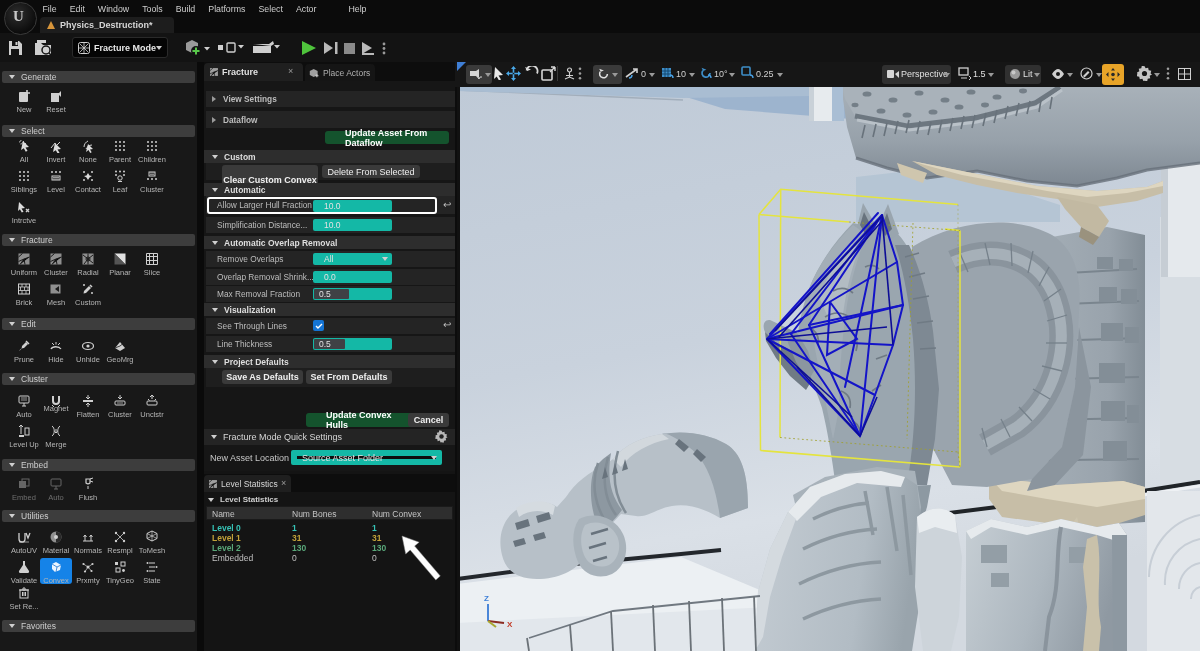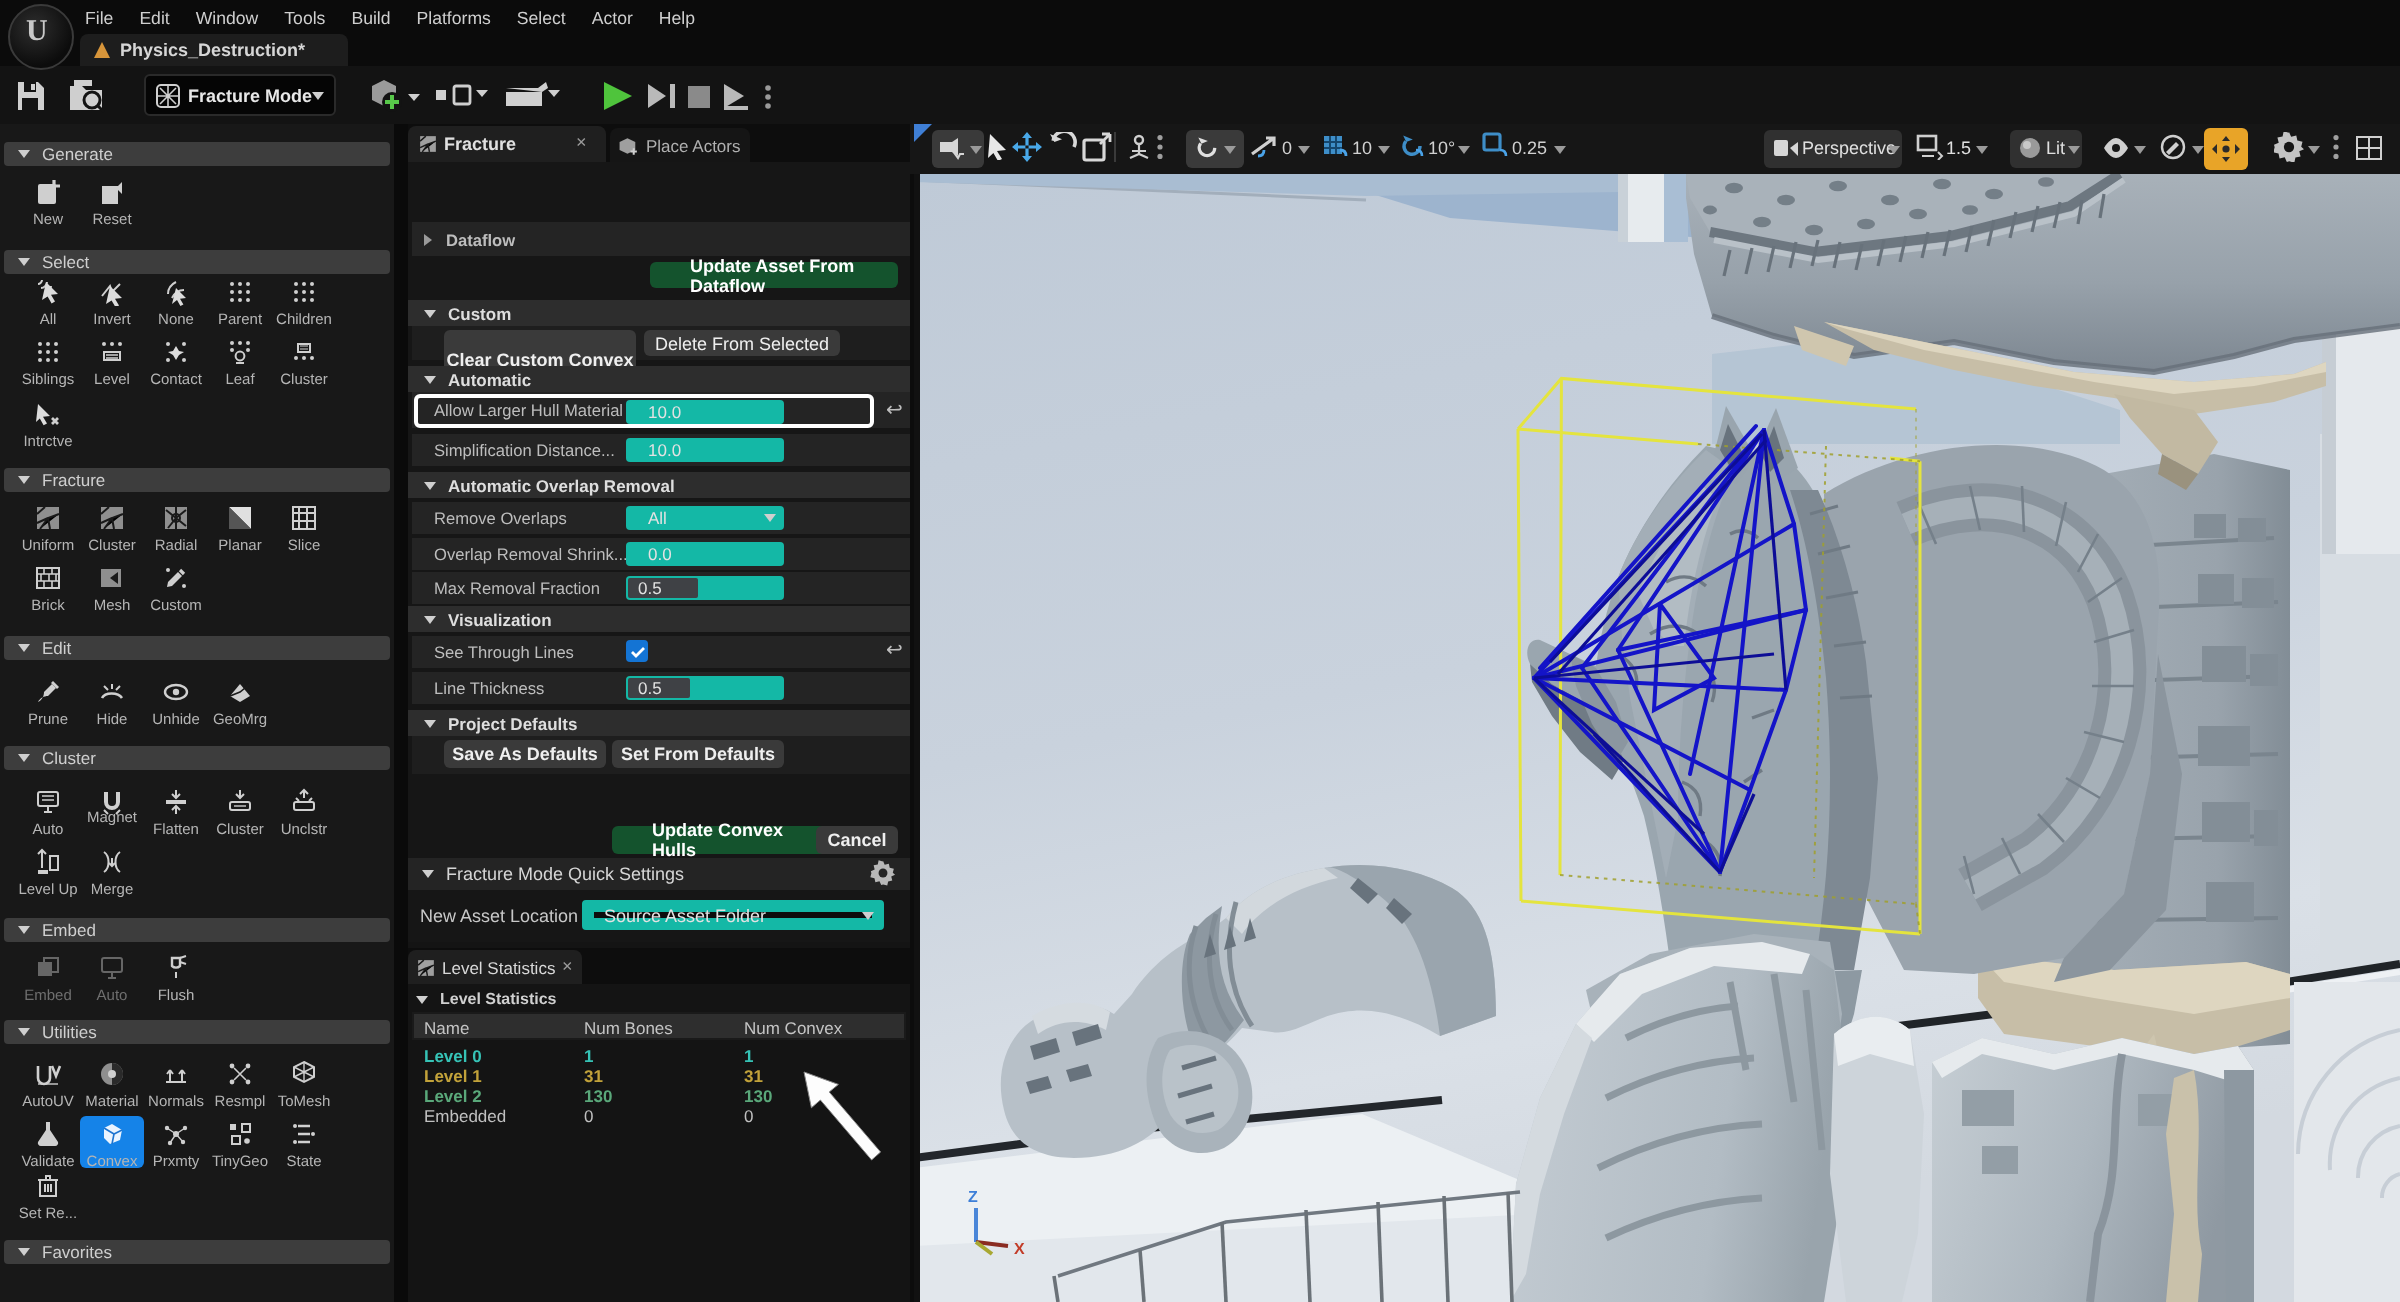--- a/index.html
+++ b/index.html
@@ -32,21 +32,21 @@
 
 <div class="row" style="left:36px;top:0;height:17px;gap:0;color:#cfcfcf;font-size:8.8px;">
 <span style="padding:0 6.5px;">File</span>
       <span style="padding:0 6.5px;">Edit</span>
       <span style="padding:0 6.5px;">Window</span>
       <span style="padding:0 6.5px;">Tools</span>
       <span style="padding:0 6.5px;">Build</span>
       <span style="padding:0 6.5px;">Platforms</span>
       <span style="padding:0 6.5px;">Select</span>
       <span style="padding:0 6.5px;">Actor</span>
-      <span style="padding:0 6.5px;">Help</span>
+      <span style="padding:0 6.5px;margin-left:19px;">Help</span>
 </div>
 
 <div class="abs" style="left:40px;top:17px;width:134px;height:16px;background:#1d1d1d;border-radius:4px 4px 0 0;"></div>
 <div class="abs" style="left:47px;top:21px;width:0;height:0;border-left:4.5px solid transparent;border-right:4.5px solid transparent;border-bottom:8px solid #d7953a;"></div>
 <div class="abs" style="left:60px;top:20px;color:#d6d6d6;font-size:9px;font-weight:bold;">Physics_Destruction*</div>
 
 <svg class="abs" style="left:6px;top:39px;" width="18" height="18" viewBox="0 0 18 18">
       <path d="M3 2h10l3 3v11H3z" fill="#cfcfcf"></path>
       <rect x="6" y="2" width="6" height="5" fill="#131313"></rect>
       <rect x="9.5" y="3" width="2" height="3" fill="#cfcfcf"></rect>
@@ -426,32 +426,36 @@
     </svg>
 <div class="abs" style="left:222px;top:67px;color:#e0e0e0;font-size:9px;font-weight:bold;">Fracture</div>
 <div class="abs" style="left:288px;top:66px;color:#9a9a9a;font-size:9px;">×</div>
 <div class="abs" style="left:305px;top:64px;width:70px;height:17px;background:#151515;border-radius:4px 4px 0 0;"></div>
 <svg class="abs" style="left:309px;top:68px;" width="11" height="10" viewBox="0 0 14 12">
       <path d="M6 1l5 2.5v5L6 11 1 8.5v-5z" fill="#9f9f9f"></path>
       <path d="M10 7.5v4M8 9.5h4" stroke="#cfcfcf" stroke-width="1.3"></path>
     </svg>
 <div class="abs" style="left:323px;top:68px;color:#b0b0b0;font-size:8.5px;">Place Actors</div>
 
+<div class="crow" style="top:91px;height:16px;">
+      <span class="tri-r" style="margin-left:6px;"></span>
+      <span style="margin-left:7px;font-weight:bold;">View Settings</span>
+    </div>
 <div class="crow" style="top:111px;height:17px;">
       <span class="tri-r" style="margin-left:6px;"></span>
       <span style="margin-left:7px;font-weight:bold;">Dataflow</span>
     </div>
 <div class="bluebtn" style="left:325px;top:131px;width:124px;height:13px;">Update Asset From Dataflow</div>
 <div class="chdr" style="top:150px;height:13px;"><span class="tri"></span>Custom</div>
 <div class="crow" style="top:163px;height:17px;background:#1e1e1e;"></div>
 <div class="btn" style="left:222px;top:165px;width:96px;height:30px;font-weight:bold;">Clear Custom Convex</div>
 <div class="btn" style="left:322px;top:165px;width:98px;height:13px;font-weight:normal;">Delete From Selected</div>
 <div class="chdr" style="top:183px;height:13px;"><span class="tri"></span>Automatic</div>
 <div class="crow" style="top:196px;height:18px;">
-      <span style="margin-left:11px;">Allow Larger Hull Material</span>
+      <span style="margin-left:11px;">Allow Larger Hull Fraction</span>
     </div>
 <div class="fld" style="left:313px;top:200px;width:79px;height:11px;">10.0</div>
 <div class="abs" style="left:207px;top:197px;width:230px;height:17px;border:2px solid #fff;border-radius:3px;"></div>
 <div class="abs" style="left:443px;top:199px;color:#bdbdbd;font-size:10px;">↩</div>
 <div class="crow" style="top:217px;height:16px;">
       <span style="margin-left:11px;">Simplification Distance...</span>
     </div>
 <div class="fld" style="left:313px;top:219px;width:79px;height:11px;">10.0</div>
 <div class="chdr" style="top:236px;height:13px;"><span class="tri"></span>Automatic Overlap Removal</div>
 <div class="crow" style="top:251px;height:16px;">

